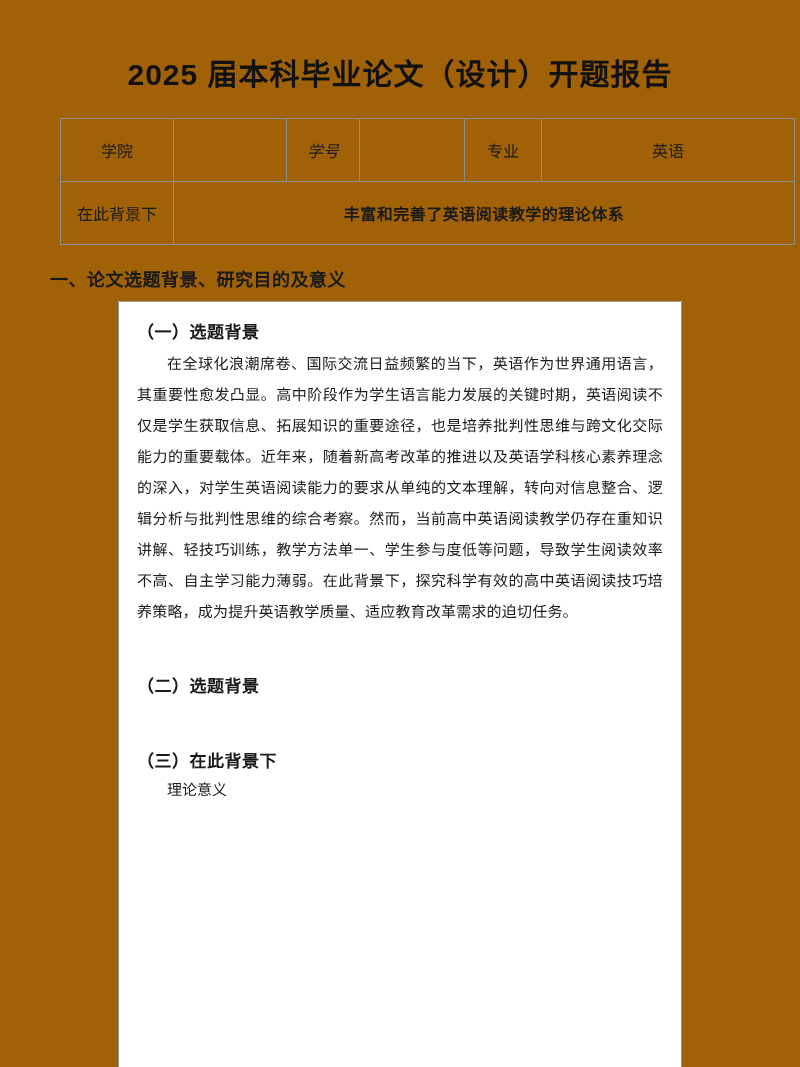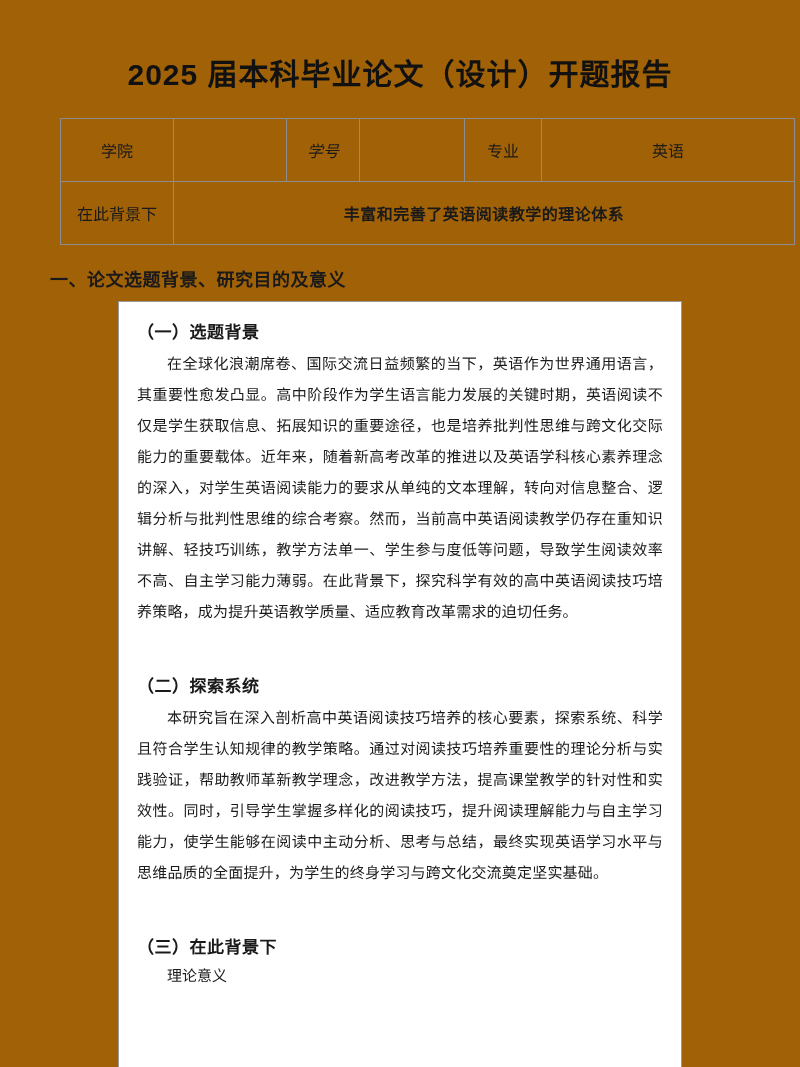--- a/index.html
+++ b/index.html
@@ -154,23 +154,22 @@
   <div class="section-heading">一、论文选题背景、研究目的及意义</div>
 
   <div class="content-box">
 
     <div class="sub-heading">（一）选题背景</div>
 
     <p class="body-text">在全球化浪潮席卷、国际交流日益频繁的当下，英语作为世界通用语言，其重要性愈发凸显。高中阶段作为学生语言能力发展的关键时期，英语阅读不仅是学生获取信息、拓展知识的重要途径，也是培养批判性思维与跨文化交际能力的重要载体。近年来，随着新高考改革的推进以及英语学科核心素养理念的深入，对学生英语阅读能力的要求从单纯的文本理解，转向对信息整合、逻辑分析与批判性思维的综合考察。然而，当前高中英语阅读教学仍存在重知识讲解、轻技巧训练，教学方法单一、学生参与度低等问题，导致学生阅读效率不高、自主学习能力薄弱。在此背景下，探究科学有效的高中英语阅读技巧培养策略，成为提升英语教学质量、适应教育改革需求的迫切任务。</p>
 
     <div class="block-gap-lg"></div>
 
-    <div class="sub-heading">（二）探索系统</div>
+    <div class="sub-heading">（二）选题背景</div>
 
-    <p class="body-text">本研究旨在深入剖析高中英语阅读技巧培养的核心要素，探索系统、科学且符合学生认知规律的教学策略。通过对阅读技巧培养重要性的理论分析与实践验证，帮助教师革新教学理念，改进教学方法，提高课堂教学的针对性和实效性。同时，引导学生掌握多样化的阅读技巧，提升阅读理解能力与自主学习能力，使学生能够在阅读中主动分析、思考与总结，最终实现英语学习水平与思维品质的全面提升，为学生的终身学习与跨文化交流奠定坚实基础。</p>
 
     <div class="block-gap-lg"></div>
 
     <div class="sub-heading">（三）在此背景下</div>
 
     <div class="minor-heading">理论意义</div>
 
 
   </div>
 

